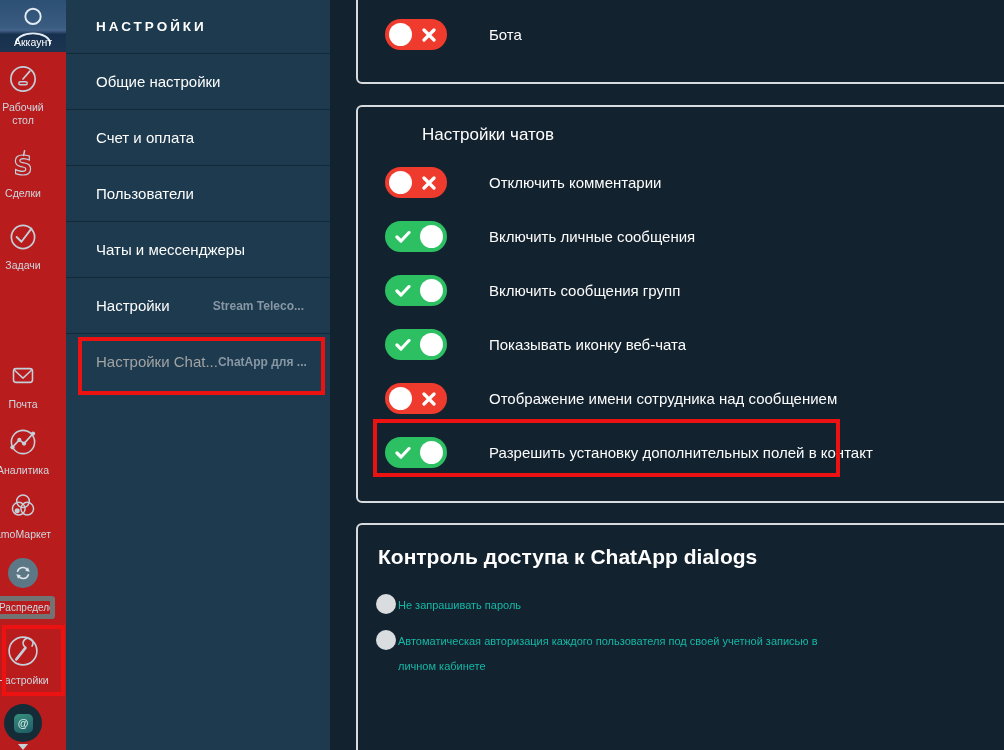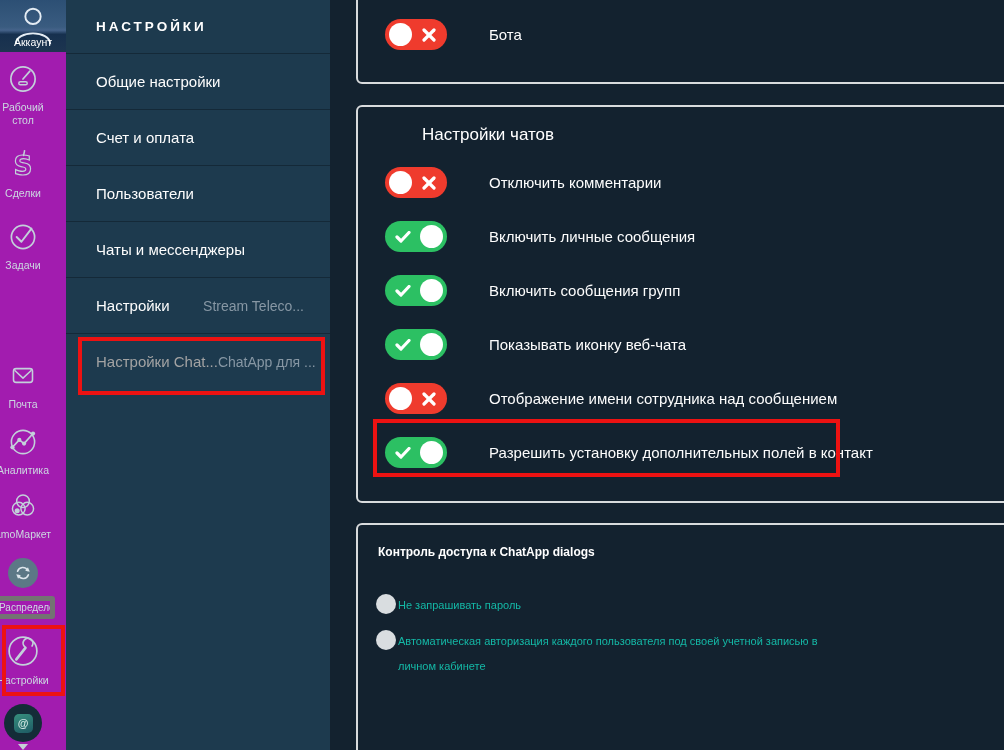--- a/index.html
+++ b/index.html
@@ -1,21 +1,21 @@
 <!DOCTYPE html>
 <html><head>
 <meta charset="utf-8">
 <style>
   * { margin:0; padding:0; box-sizing:border-box; }
   html,body { width:1004px; height:750px; overflow:hidden; }
   body { font-family:"Liberation Sans", sans-serif; background:#13222f; }
   .app { position:relative; width:1004px; height:750px; overflow:hidden; background:#13222f; }
 
   
-  .sidebar { position:absolute; left:0; top:0; width:66px; height:750px; background:#a21caf; }
+  .sidebar { position:absolute; left:0; top:0; width:66px; height:750px; background:#b91c1c; }
   .sb-item { position:absolute; left:0; width:46px; display:flex; flex-direction:column; align-items:center; cursor:pointer; }
   .sb-label { font-size:10.5px; color:#ccd8e1; text-align:center; line-height:13px; margin-top:3px; }
   .sb-icon { display:block; }
   .sb-icon svg { display:block; }
 
   .account-tile { position:absolute; left:0; top:0; width:66px; height:52px; overflow:hidden; cursor:pointer;
     background:linear-gradient(180deg,#2c4f74 0%,#3a5c80 52%,#45638a 58%,#16304e 66%,#1d3550 100%); }
   .account-tile svg { position:absolute; left:10px; top:2px; }
   .account-tile .sb-label { position:absolute; bottom:3px; left:0; width:66px; margin:0; color:#fff; }
 
@@ -29,34 +29,34 @@
   .logo-caret { width:0; height:0; border-left:5px solid transparent; border-right:5px solid transparent;
     border-top:6px solid #c6d0d7; margin-top:2px; }
 
   
   .menu { position:absolute; left:66px; top:0; width:264px; height:750px; background:#1d3a4e; }
   .menu-header { height:53px; display:flex; align-items:center; padding-left:30px;
     color:#ffffff; font-size:13.5px; font-weight:bold; letter-spacing:3px; }
   .menu-item { height:56px; display:flex; align-items:center; padding:0 26px 0 30px;
     border-top:1px solid rgba(0,0,0,.28); color:#fdfdfd; font-size:15px; cursor:pointer; }
   .menu-item .mi-label { flex:0 0 auto; }
-  .menu-item .mi-note { margin-left:auto; font-size:14px; font-weight:400; color:#8797a4; white-space:nowrap; }
+  .menu-item .mi-note { margin-left:auto; font-size:12px; font-weight:700; color:#8797a4; white-space:nowrap; }
   .menu-item.active .mi-label { color:#a3a3a3; font-weight:normal; }
 
   
   .content { position:absolute; left:330px; top:0; width:730px; height:750px; }
   .card { position:absolute; left:26px; width:700px; background:#13222f;
     border:2px solid #d8dbdd; border-radius:6px; }
   .card-1 { top:-26px; height:110px; }
   .card-2 { top:105px; height:398px; }
   .card-3 { top:523px; height:260px; border-bottom:none; border-radius:6px 6px 0 0; }
 
   .card-title { position:absolute; left:20px; color:#ffffff; }
   .card-2 .card-title { top:18px; font-size:17px; font-weight:400;margin-left:44px; }
-  .card-3 .card-title { top:20px; font-size:12px; font-weight:bold; }
+  .card-3 .card-title { top:20px; font-size:21px; font-weight:bold; }
 
   .trow { position:absolute; left:27px; height:43px; display:flex; align-items:center; }
   .tlabel { position:absolute; left:104px; color:#fdfdfd; font-size:15px; white-space:nowrap; }
 
   .toggle { position:relative; width:62px; height:31px; border-radius:16px; cursor:pointer; flex:0 0 auto; }
   .toggle.off { background:#ef3b2d; }
   .toggle.on  { background:#2cc063; }
   .toggle .knob { position:absolute; top:4px; width:23px; height:23px; border-radius:50%; background:#fff; }
   .toggle.off .knob { left:4px; }
   .toggle.on  .knob { right:4px; }

